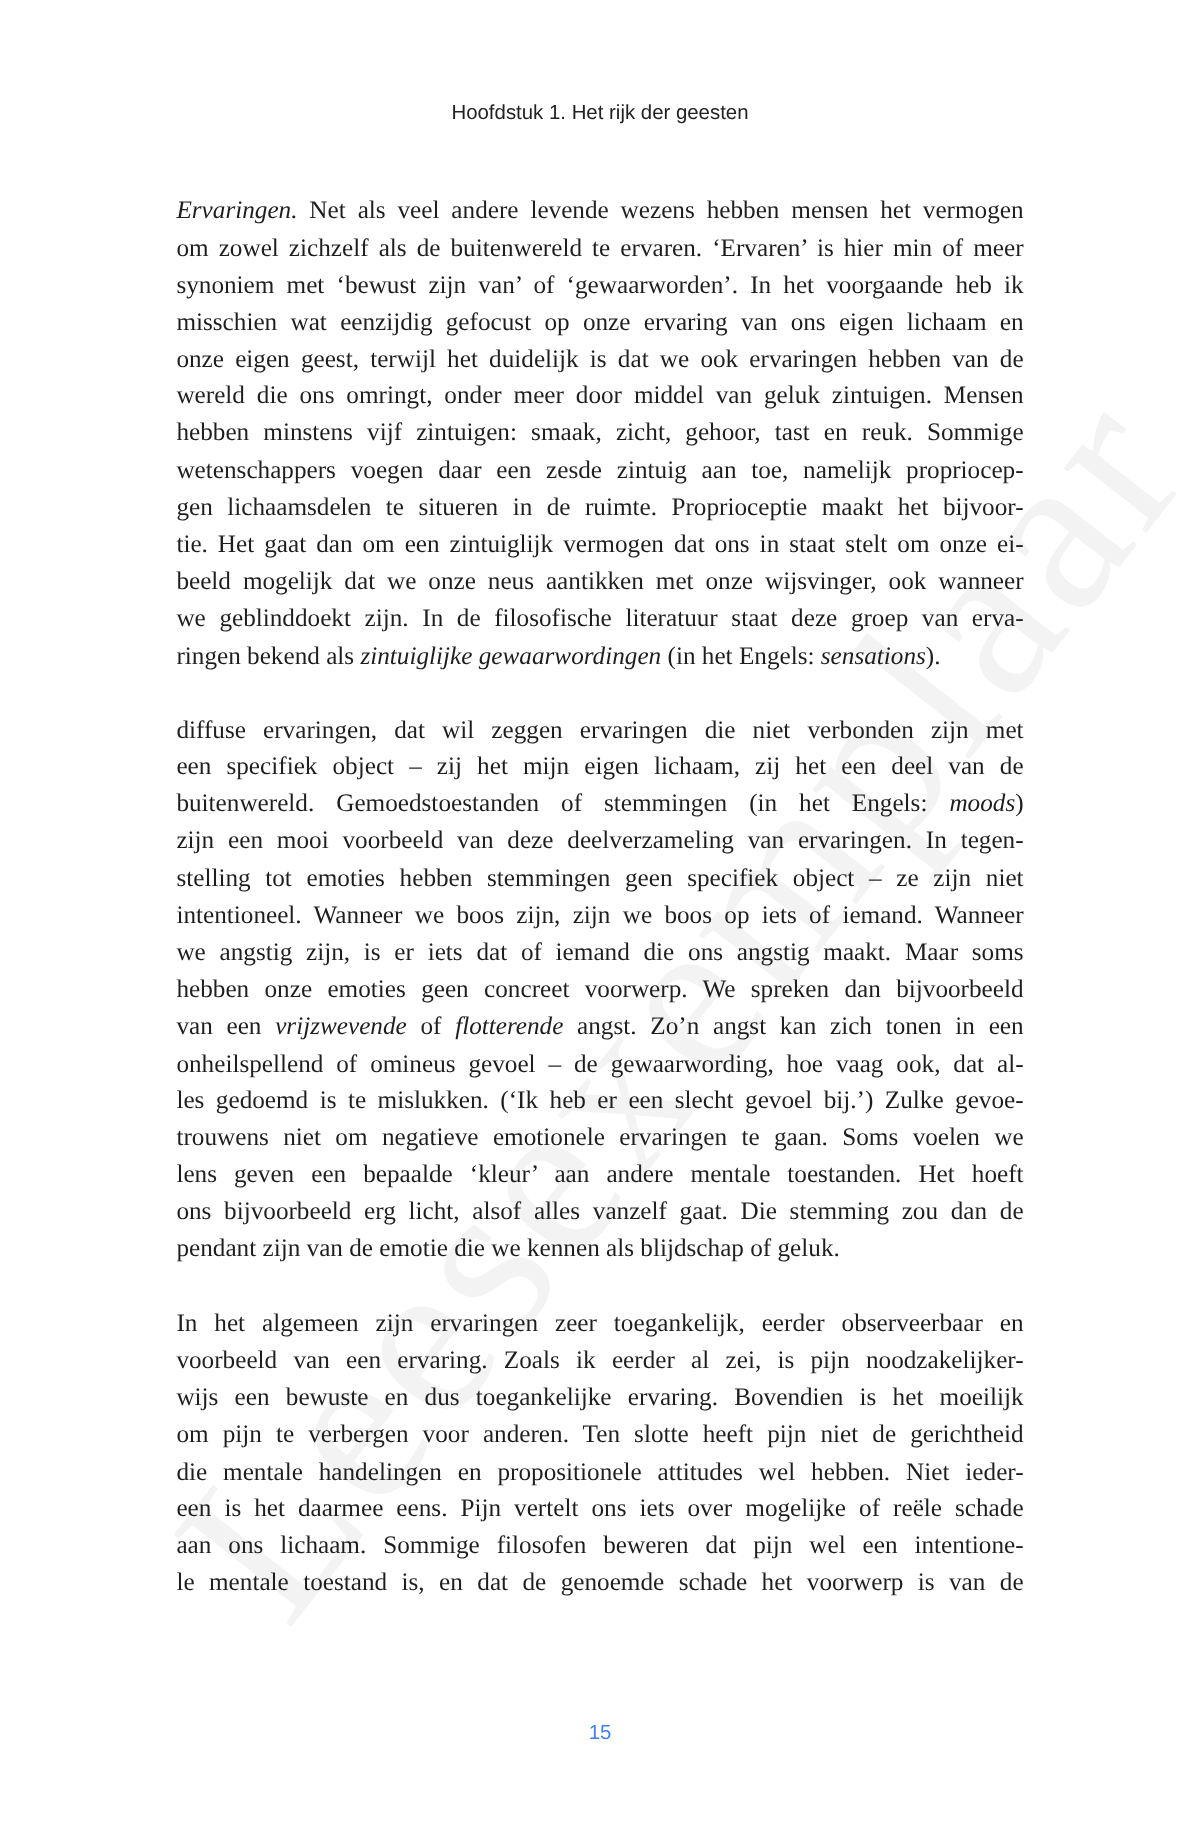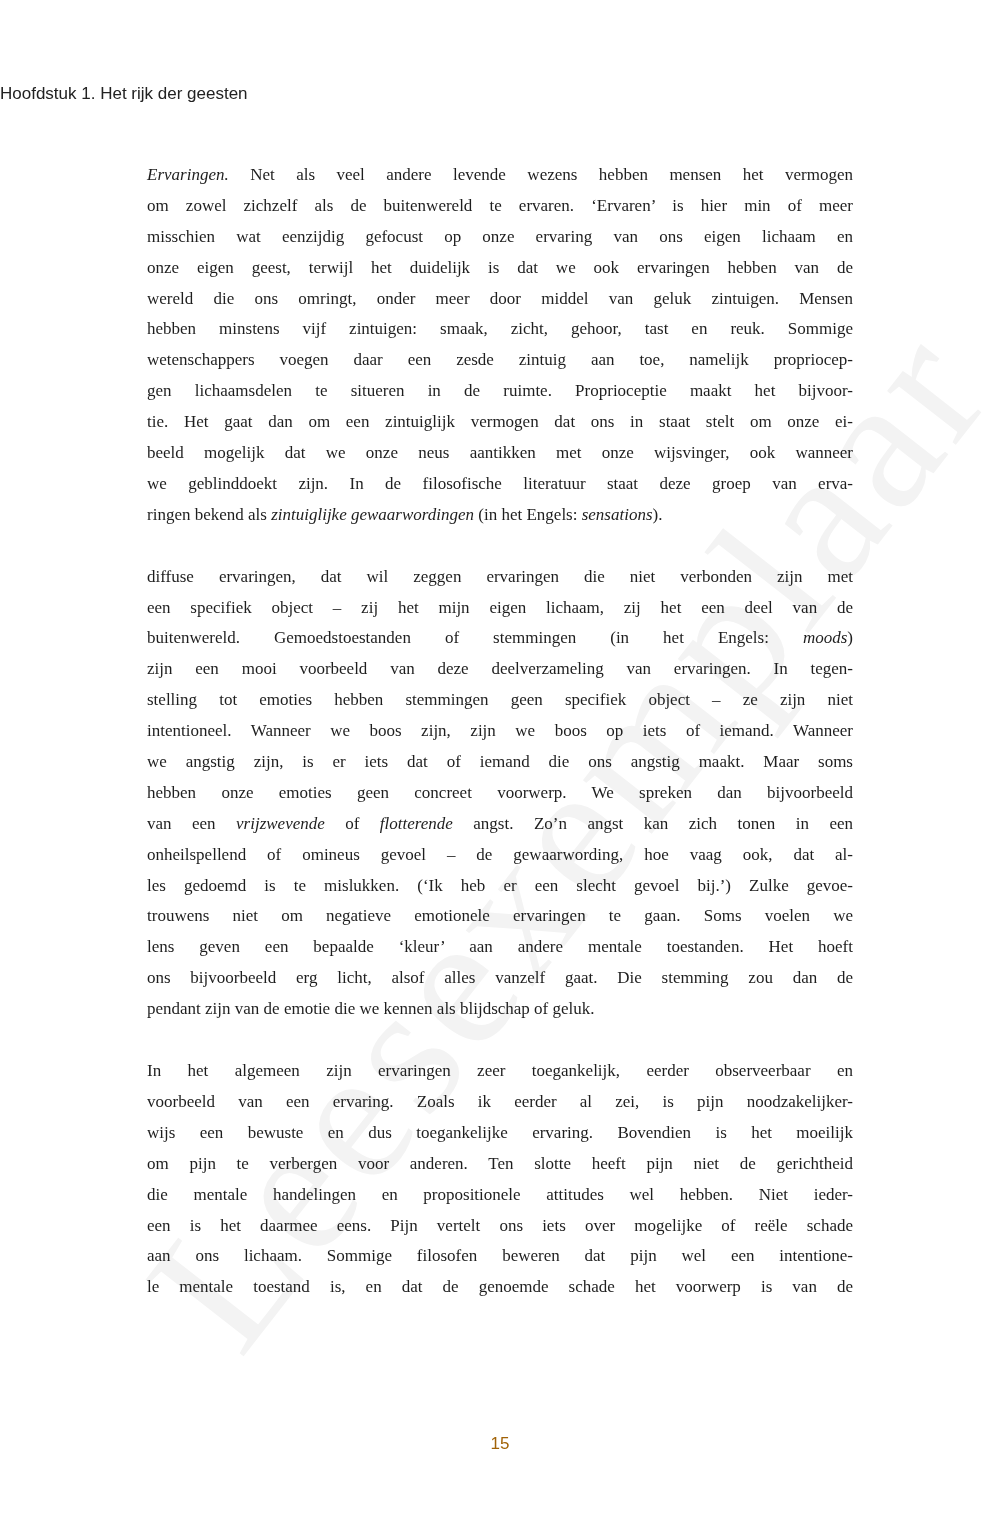--- a/index.html
+++ b/index.html
@@ -7,50 +7,51 @@
     width: 1000px; height: 1533px; background: #ffffff; position: relative; overflow: hidden;
     font-family: "Liberation Serif", "DejaVu Serif", serif; color: #1e1e1e;
   }
   .watermark {
     position: absolute; left: -60px; top: 700px; width: 1300px;
     transform: rotate(-52deg); transform-origin: center;
     font-family: "Liberation Serif", serif; font-size: 190px; color: #f3f3f3;
     letter-spacing: 6px; white-space: nowrap; z-index: 0; pointer-events: none;
   }
   .running-head {
-    position: absolute; top: 84px; left: 0; width: 1000px; text-align: left;
+    position: absolute; top: 84px; left: 0; width: 1000px; text-align: center;
     font-family: "Liberation Sans", "DejaVu Sans", sans-serif; font-size: 17px; color: #222;
     z-index: 1;
   }
   .body-text {
     position: absolute; top: 160px; left: 147px; width: 706px; z-index: 1;
   }
   .line {
-    display: block; height: 30.9px; line-height: 30.9px; font-size: 17px;
+    display: block; height: 30.9px; line-height: 30.9px; font-size: 21px;
     white-space: nowrap; text-align: justify; text-align-last: justify;
   }
   .line.last { text-align-last: left; }
   .para-gap { height: 31px; }
   em { font-style: italic; }
   .page-number {
     position: absolute; top: 1434px; left: 0; width: 1000px; text-align: center;
-    font-family: "Liberation Sans", "DejaVu Sans", sans-serif; font-size: 17px; color: #a16207; z-index: 1;
+    font-family: "Liberation Sans", "DejaVu Sans", sans-serif; font-size: 17px; color: #3b82f6; z-index: 1;
   }
 </style>
 </head>
 <body>
 
 <div class="watermark">Leesexemplaar</div>
 
 <div class="running-head">Hoofdstuk 1.  Het rijk der geesten</div>
 
 <div class="body-text" id="body-text">
     <div class="paragraph">
       <span class="line"><em>Ervaringen.</em><span> Net als veel andere levende wezens hebben mensen het vermogen</span></span>
       <span class="line"><span>om zowel zichzelf als de buitenwereld te ervaren. ‘Ervaren’ is hier min of meer</span></span>
+      <span class="line"><span>synoniem met ‘bewust zijn van’ of ‘gewaarworden’. In het voorgaande heb ik</span></span>
       <span class="line"><span>misschien wat eenzijdig gefocust op onze ervaring van ons eigen lichaam en</span></span>
       <span class="line"><span>onze eigen geest, terwijl het duidelijk is dat we ook ervaringen hebben van de</span></span>
       <span class="line"><span>wereld die ons omringt, onder meer door middel van geluk zintuigen. Mensen</span></span>
       <span class="line"><span>hebben minstens vijf zintuigen: smaak, zicht, gehoor, tast en reuk. Sommige</span></span>
       <span class="line"><span>wetenschappers voegen daar een zesde zintuig aan toe, namelijk propriocep-</span></span>
       <span class="line"><span>gen lichaamsdelen te situeren in de ruimte. Proprioceptie maakt het bijvoor-</span></span>
       <span class="line"><span>tie. Het gaat dan om een zintuiglijk vermogen dat ons in staat stelt om onze ei-</span></span>
       <span class="line"><span>beeld mogelijk dat we onze neus aantikken met onze wijsvinger, ook wanneer</span></span>
       <span class="line"><span>we geblinddoekt zijn. In de filosofische literatuur staat deze groep van erva-</span></span>
       <span class="line last"><span>ringen bekend als </span><em>zintuiglijke gewaarwordingen</em><span> (in het Engels: </span><em>sensations</em><span>).</span></span>

